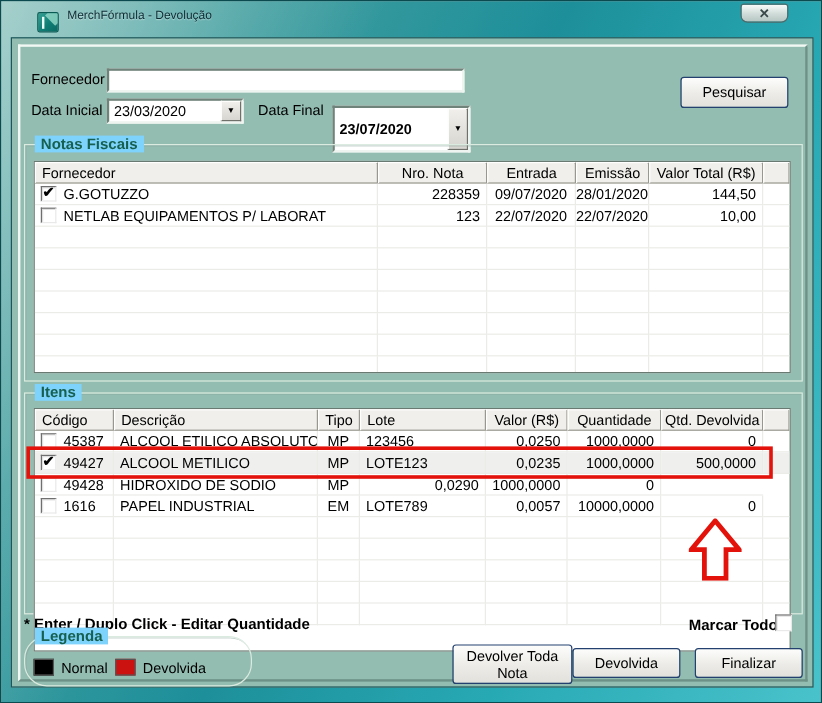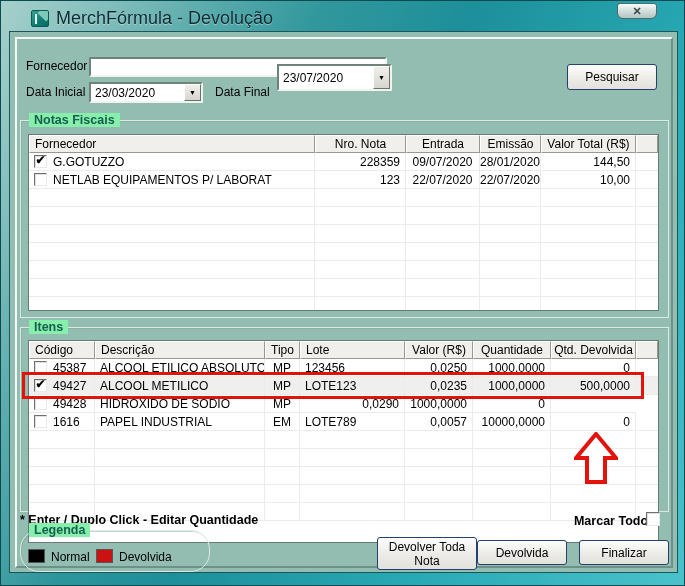--- a/index.html
+++ b/index.html
@@ -12,21 +12,21 @@
   .window::before{content:""; position:absolute; inset:0; pointer-events:none;
     background:linear-gradient(115deg, rgba(255,255,255,.38), rgba(255,255,255,0) 34%);}
 
   .titlebar{position:absolute; left:0; top:0; width:100%; height:30px;}
   .app-icon{position:absolute; left:30px; top:9px; width:18px; height:17px; border-radius:2px;
     background:linear-gradient(135deg,#33a295 0%,#0f7d74 55%,#0a6a63 100%);
     border:1px solid #0a5a54; overflow:hidden;}
   .app-icon i{position:absolute; right:-4px; top:-4px; width:12px; height:12px;
     background:#8fd6c5; transform:rotate(45deg); opacity:.85;}
   .app-icon b{position:absolute; left:3px; top:3px; width:2px; height:10px; background:#eafaf5;}
-  .win-title{position:absolute; left:55px; top:7px; font-size:18px; color:#0d2b33;
+  .win-title{position:absolute; left:55px; top:7px; font-size:10px; color:#0d2b33;
     text-shadow:0 1px 1px rgba(255,255,255,.45);text-align:right;}
   .close-btn{position:absolute; left:616px; top:2px; width:40px; height:16px;
     background:linear-gradient(#f8fbfa,#cfdbd8 55%,#b6c6c2);
     border:1px solid #4e6a6a; border-radius:3px 3px 6px 6px;
     display:flex; align-items:center; justify-content:center;
     font-size:11px; font-weight:bold; color:#3a4a4a; cursor:default;}
 
   .client{position:absolute; left:8px; top:30px; width:669px; height:542px;
     background:#94bdb2; border:1px solid #1a565b;}
   .main-panel{position:absolute; left:5px; top:5px; width:658px; height:531px;
@@ -44,21 +44,21 @@
   .combo .drop{width:17px; background:linear-gradient(#f0efeb,#d7d5cf);
     border:1px solid; border-color:#fdfdfc #70706a #70706a #fdfdfc;
     display:flex; align-items:center; justify-content:center; font-size:7px; color:#000;}
 
   .btn{position:absolute; background:linear-gradient(#fdfdfc,#ecebe7 55%,#e2e1dc);
     border:1px solid #23406e; border-radius:3px; color:#000; font-size:12px;
     display:flex; align-items:center; justify-content:center; text-align:center; line-height:14px; cursor:default;}
 
   .group{position:absolute; border:1px solid #dcebe0;
     box-shadow:inset 1px 1px 0 rgba(130,160,150,.45);}
-  .group-label{position:absolute; top:-8px; left:8px; background:#86efac; padding:0 5px;
+  .group-label{position:absolute; top:-8px; left:8px; background:#7dd3fc; padding:0 5px;
     font-weight:bold; color:#17604f; font-size:12.5px;}
 
   .tablewrap{position:absolute; background:#fff; border:1px solid #687a72; overflow:hidden;}
   .trow{display:grid; height:18px;}
   .notas .trow{grid-template-columns:286px 91px 74px 61px 95px 1fr;}
   .itens .trow{grid-template-columns:66px 170px 35px 105px 68px 78px 85px 1fr;}
   .th{background:#f0efeb; border-top:1px solid #fff; border-left:1px solid #fff;
     border-right:1px solid #98988f; border-bottom:1px solid #98988f;
     display:flex; align-items:center; padding:0 5px; overflow:hidden; white-space:nowrap;}
   .td{display:flex; align-items:center; padding:0 5px; overflow:hidden; white-space:nowrap;
@@ -108,21 +108,21 @@
 
     <div class="lbl" style="left:16px;top:53px;">Data Inicial</div>
     <div class="combo" style="left:79px;top:50px;width:114px;height:21px;">
       <span class="val">23/03/2020</span>
       <span class="drop">
           <span>▼</span>
         </span>
     </div>
 
     <div class="lbl" style="left:205px;top:53px;">Data Final</div>
-    <div class="combo" style="left:267px;top:32px;width:115px;height:27px;">
+    <div class="combo" style="left:267px;top:56px;width:115px;height:39px;font-weight:bold;">
       <span class="val">23/07/2020</span>
       <span class="drop">
           <span>▼</span>
         </span>
     </div>
 
     <div class="btn" style="left:557px;top:32px;width:90px;height:26px;">Pesquisar</div>
 
     <div class="group" style="left:10px;top:88px;width:649px;height:198px;">
       <span class="group-label">Notas Fiscais</span>

